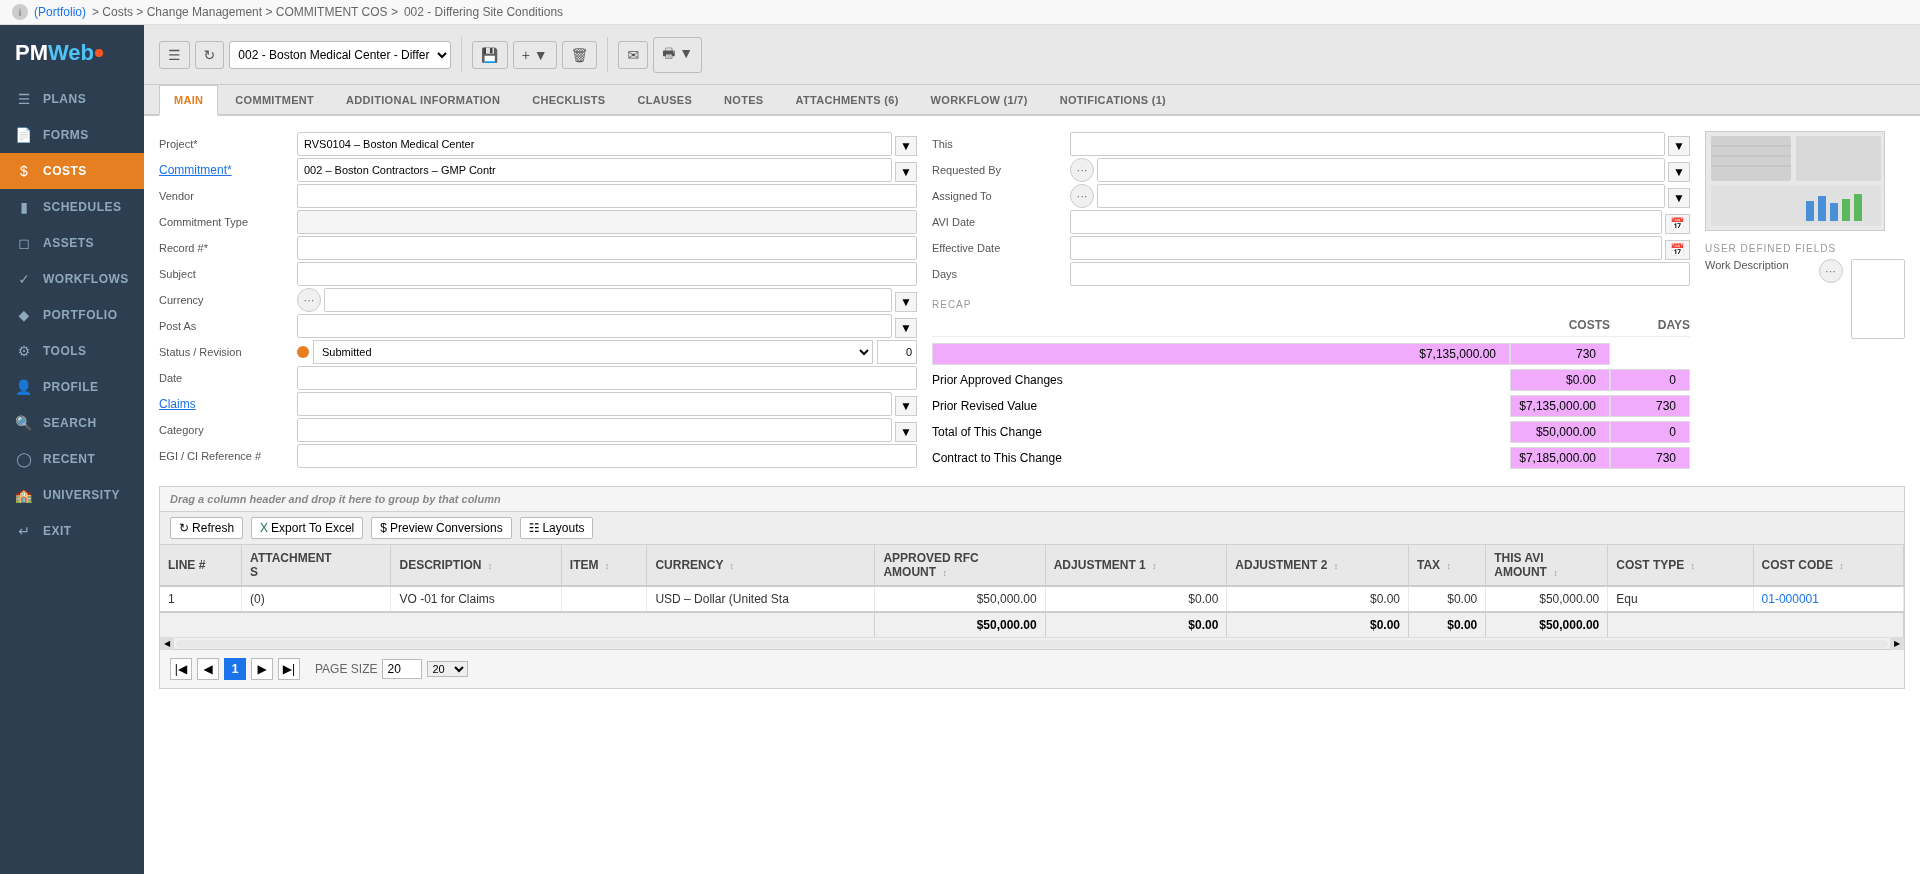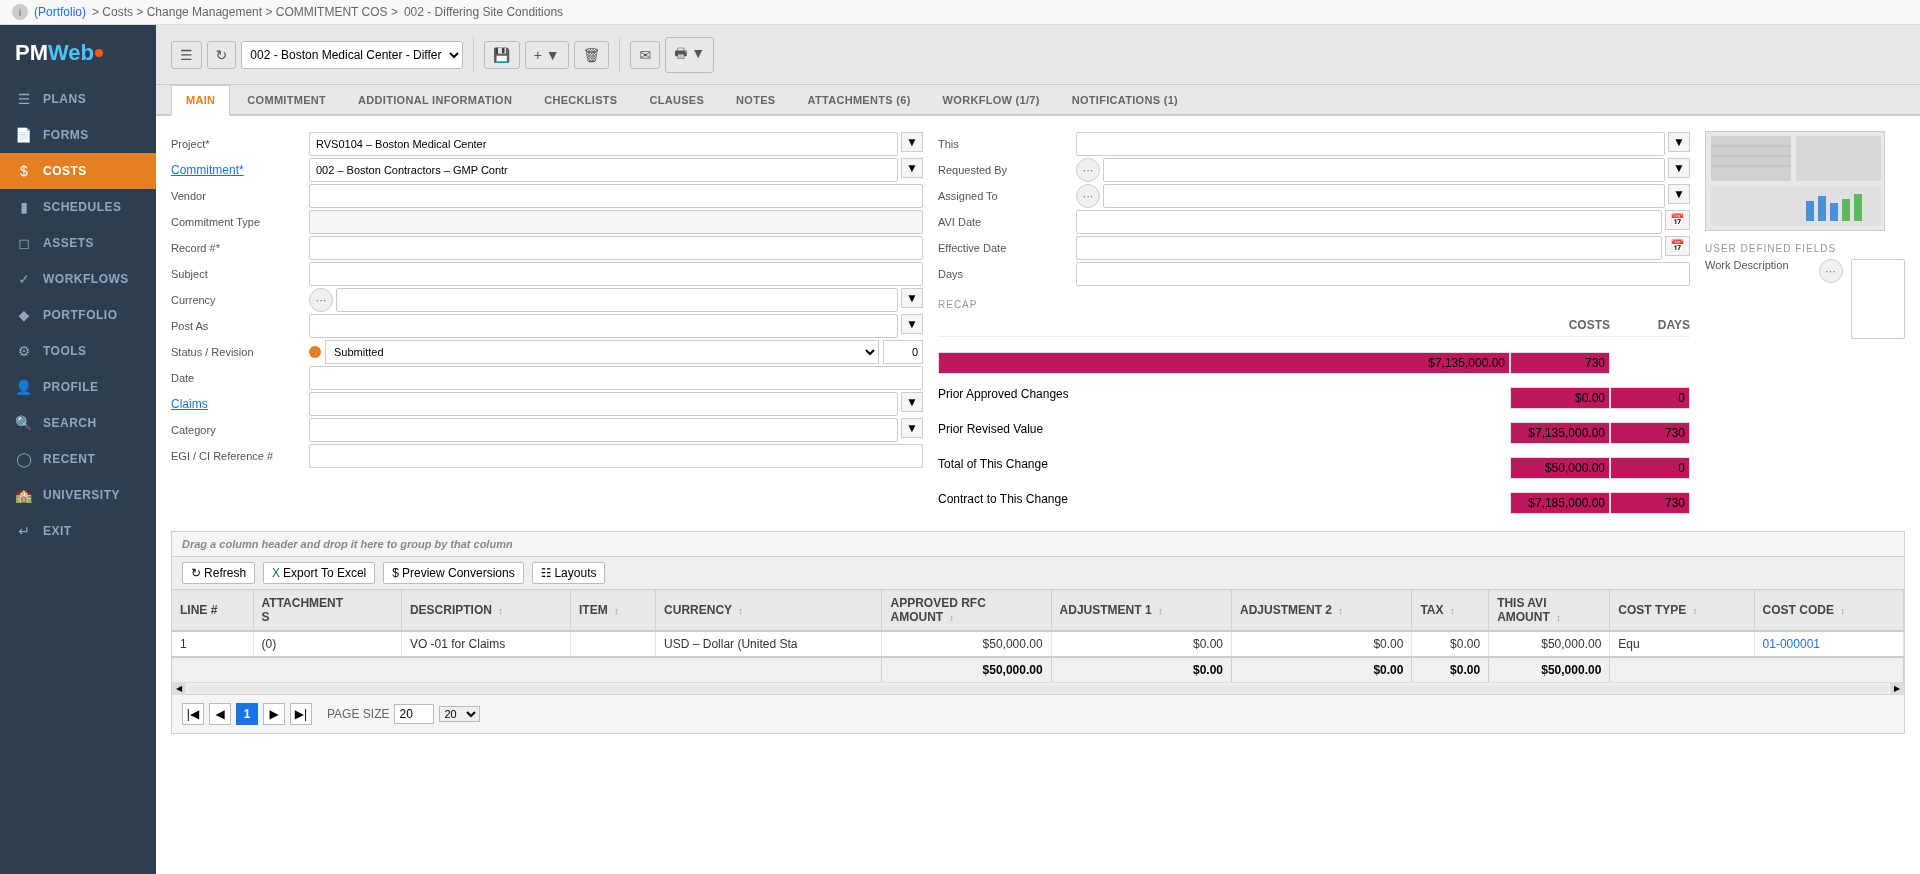--- a/index.html
+++ b/index.html
@@ -3,21 +3,21 @@
   <meta charset="utf-8">
   <style>
     * { box-sizing: border-box; margin: 0; padding: 0; font-family: Arial, sans-serif; font-size: 12px; }
     body { display: flex; flex-direction: column; height: 874px; overflow: hidden; background: #f0f0f0; }
 
     
     .layout { display: flex; flex: 1; overflow: hidden; }
 
     
     .sidebar {
-      width: 156px;
+      width: 144px;
       background: #2d3e50;
       flex-shrink: 0;
       display: flex;
       flex-direction: column;
       padding-top: 5px;
     }
     .sidebar-logo {
       padding: 10px 15px 15px;
       display: flex;
       align-items: center;
@@ -130,21 +130,21 @@
       border-radius: 2px;
       padding: 3px 6px;
       font-size: 11px;
       background: white;
       height: 24px;
     }
     .field-input.readonly { background: #f5f5f5; color: #555; }
 
     .field-with-btn {
       display: flex;
-      align-items: flex-start;
+      align-items: flex-end;
       gap: 3px;
       flex: 1;
     }
     .field-with-btn .field-input { flex: 1; }
     .ellipsis-btn {
       width: 24px;
       height: 24px;
       border: 1px solid #ccc;
       border-radius: 50%;
       background: #f0f0f0;
@@ -182,27 +182,26 @@
     .recap-row {
       display: grid;
       grid-template-columns: 1fr 100px 80px;
       font-size: 11px;
       padding: 2px 0;
       align-items: center;
     }
     .recap-row .val {
       text-align: right;
       border: 1px solid #ddd;
-      background: #be185d;
-      padding: 2px 4px;
+      background: #f0abfc;
+      padding: 2px 13px;
       height: 22px;
       display: flex;
       align-items: center;
       justify-content: flex-end;
-      margin-top: 9px;
     }
     .udf-title {
       font-size: 10px;
       color: #999;
       letter-spacing: 1px;
       margin-bottom: 5px;
     }
     .udf-field-row {
       display: flex;
       align-items: flex-start;

